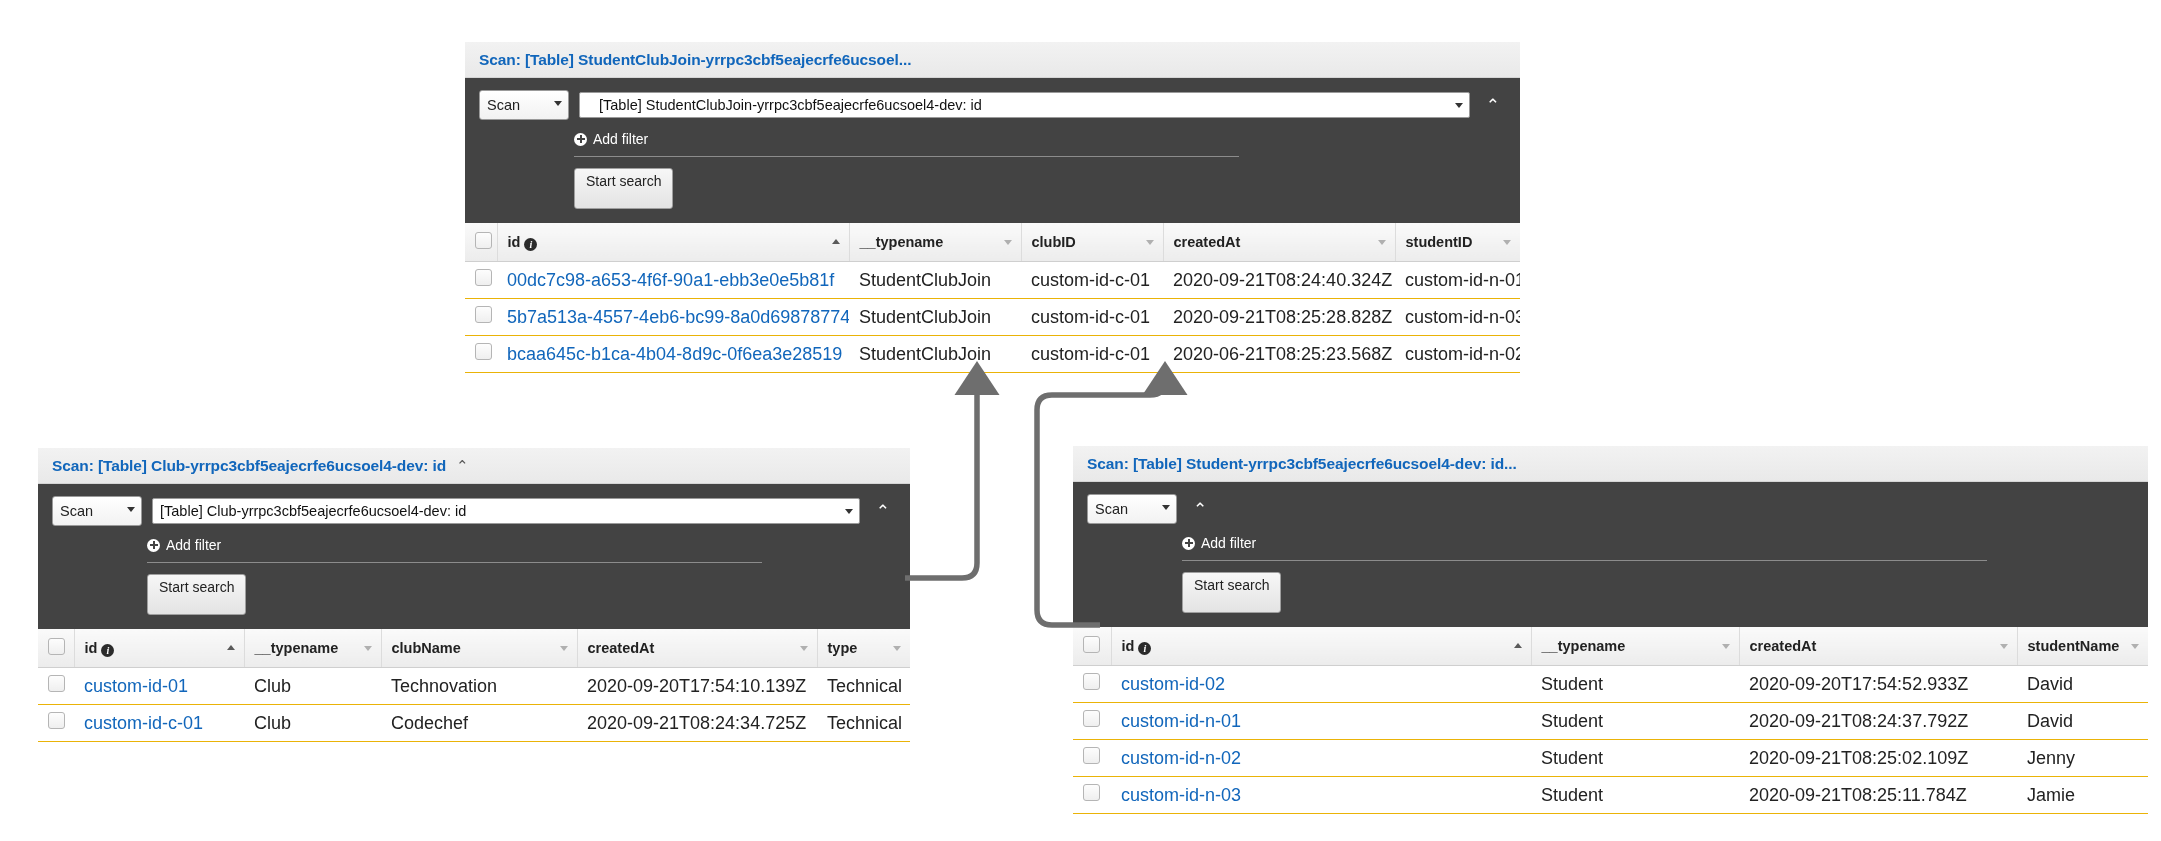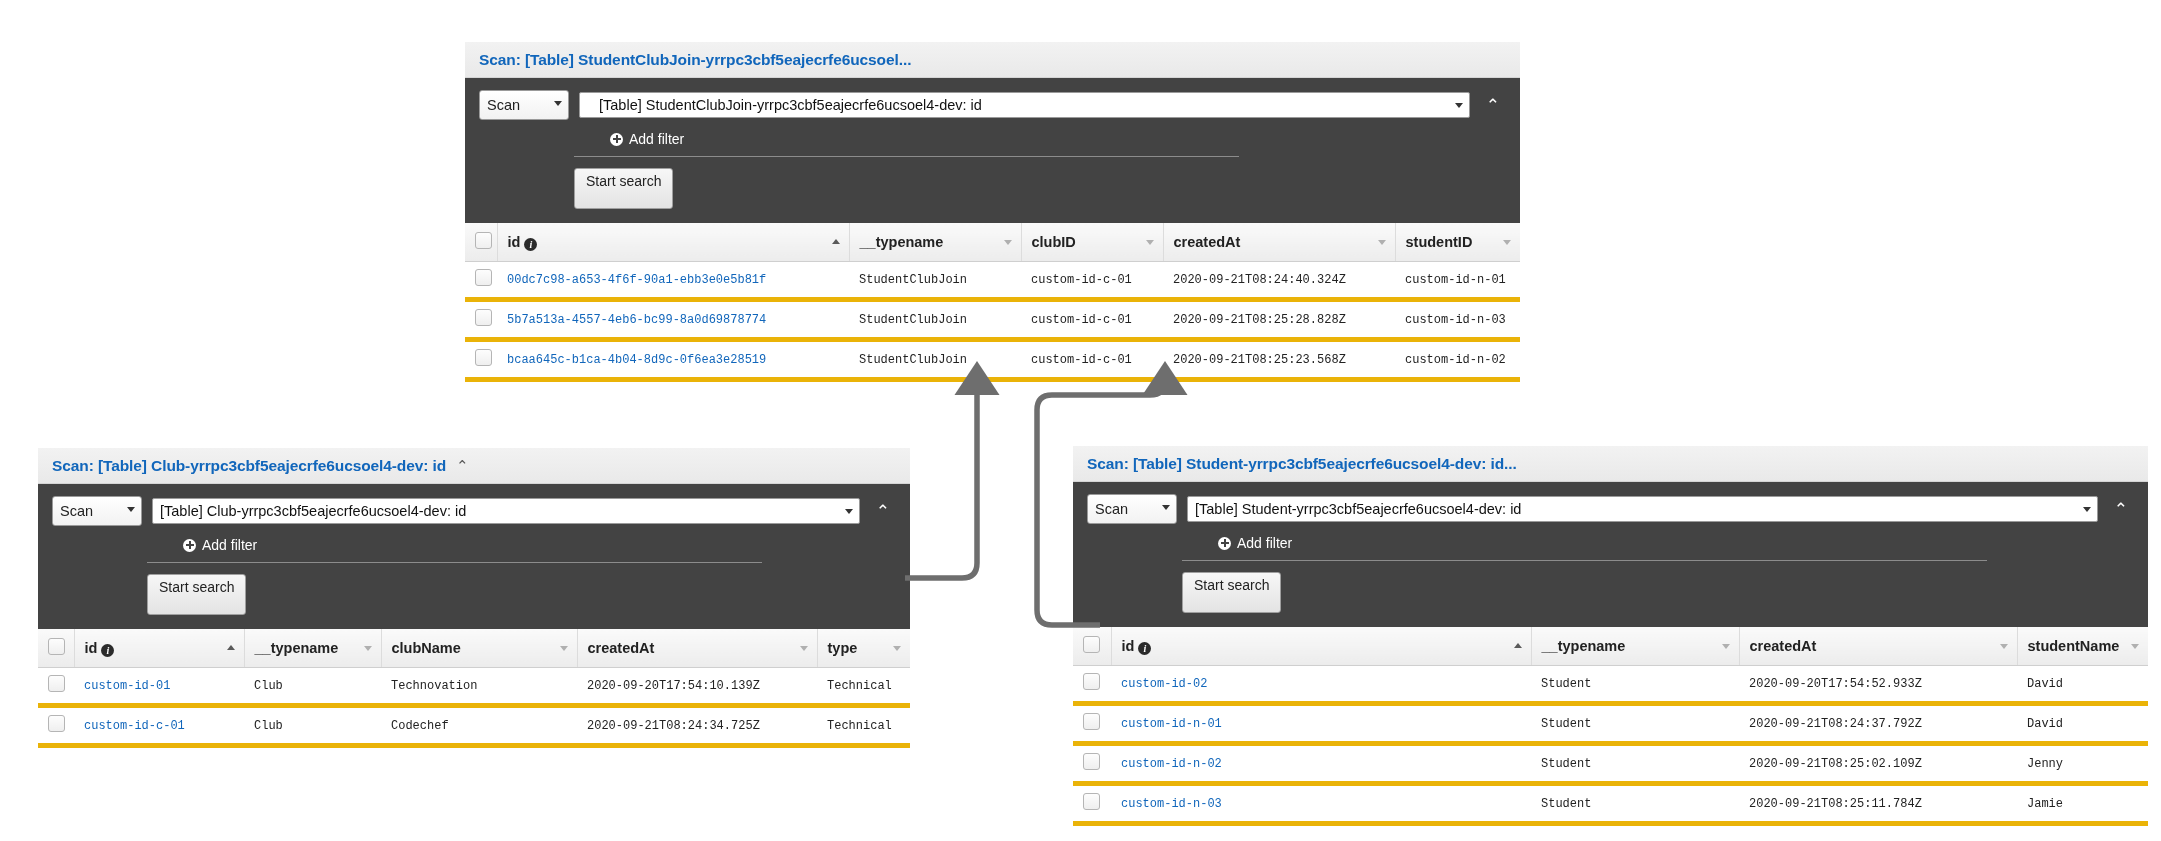--- a/index.html
+++ b/index.html
@@ -112,21 +112,20 @@
     line-height: 1;
     padding: 0 6px;
     user-select: none;
   }
   .addfilter-row {
     display: flex;
     align-items: center;
     margin-top: 11px;
     color: #ffffff;
     font-size: 14px;
-    margin-left: 36px;
   }
   .plus-icon {
     width: 13px;
     height: 13px;
     border-radius: 50%;
     background: #ffffff;
     position: relative;
     display: inline-block;
     margin-right: 6px;
     flex: none;
@@ -170,29 +169,28 @@
     text-align: left;
     padding: 9px 8px 9px 10px;
     box-sizing: border-box;
     height: 35px;
     position: relative;
     white-space: nowrap;
     overflow: hidden;
   }
   table.results thead th.cb-col { border-right: 1px solid #dcdcdc; }
   table.results tbody td {
-    border-bottom: 5px solid #eab308;
-    font-size: 12px;
+    border-bottom: 1px solid #eab308;
+    font-size: 18px;
     color: #222;
     padding: 7px 8px 7px 10px;
     box-sizing: border-box;
     height: 32px;
     white-space: nowrap;
     overflow: hidden;
-    font-family: Liberation Mono, monospace;
   }
   td.idcell a, td.idcell span.link {
     color: #1166bb;
     text-decoration: none;
   }
   .row-cb, .head-cb {
     width: 17px;
     height: 17px;
     border: 1px solid #b5b5b5;
     border-radius: 3px;
@@ -302,21 +300,21 @@
           <td>StudentClubJoin</td>
           <td>custom-id-c-01</td>
           <td>2020-09-21T08:25:28.828Z</td>
           <td>custom-id-n-03</td>
         </tr>
         <tr>
           <td><span class="row-cb"></span></td>
           <td class="idcell"><span class="link">bcaa645c-b1ca-4b04-8d9c-0f6ea3e28519</span></td>
           <td>StudentClubJoin</td>
           <td>custom-id-c-01</td>
-          <td>2020-09-21T08:25:23.568Z</td>
+          <td>2020-06-21T08:25:23.568Z</td>
           <td>custom-id-n-02</td>
         </tr>
       </tbody>
   </table>
 </div>
 
 <div class="panel" id="panel-club" style="left:38px; top:448px; width:872px;">
   <div class="panel-titlebar">
     <span class="panel-title">Scan: [Table] Club-yrrpc3cbf5eajecrfe6ucsoel4-dev: id</span>
     <span class="title-chevron">⌃</span>
@@ -390,25 +388,20 @@
   <div class="panel-titlebar">
     <span class="panel-title">Scan: [Table] Student-yrrpc3cbf5eajecrfe6ucsoel4-dev: id...</span>
   </div>
   <div class="search-area">
     <div class="search-row">
       <span class="select-wrap">
         <select class="op-select" style="width:90px;">
           <option>Scan</option>
         </select>
       </span>
-      <span class="select-wrap" style="flex:1 1 auto;">
-        <select class="table-select" style="width:100%;">
-          <option>[Table] Student-yrrpc3cbf5eajecrfe6ucsoel4-dev: id</option>
-        </select>
-      </span>
       <span class="collapse-caret">⌃</span>
     </div>
     <div style="padding-left:95px;">
       <div class="addfilter-row">
         <span class="plus-icon"></span>
         <span>Add filter</span>
       </div>
       <div class="hr-line" style="width:805px;"></div>
       <button class="start-btn">Start search</button>
     </div>

